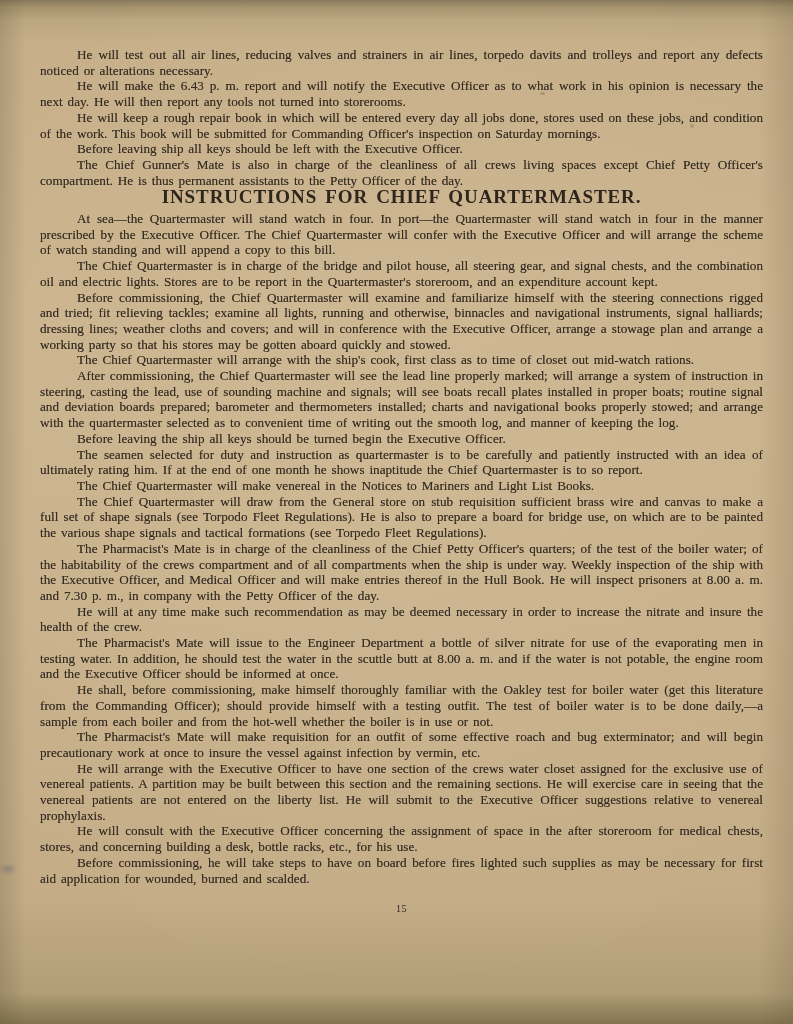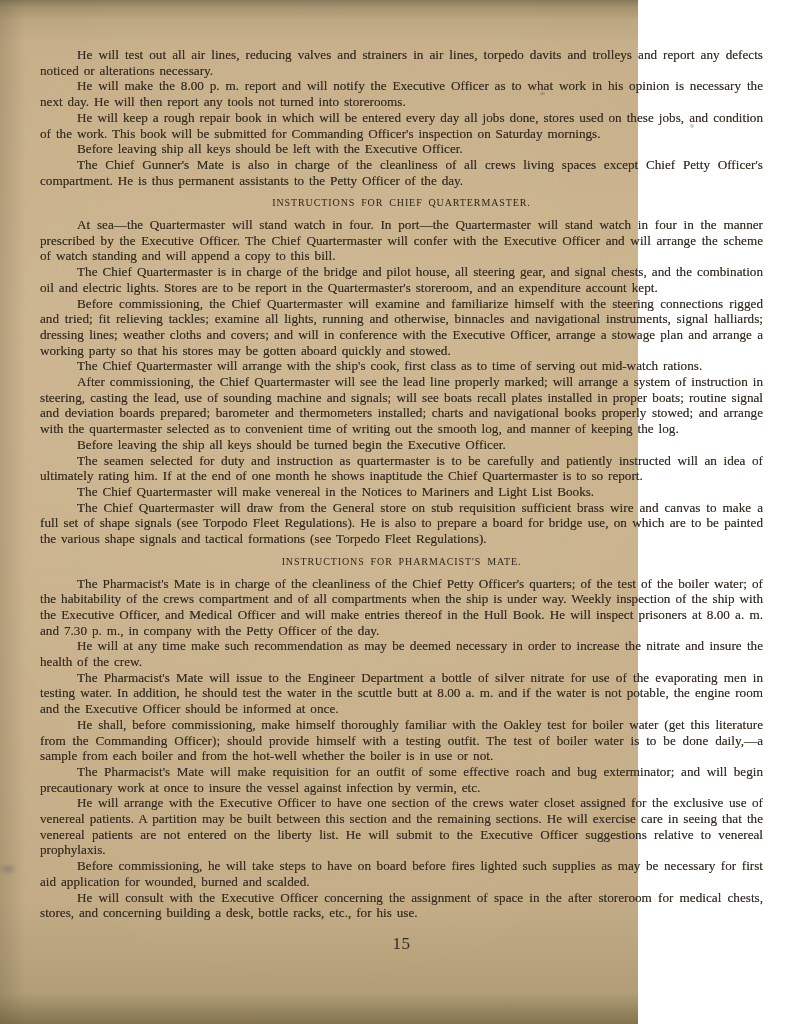--- a/index.html
+++ b/index.html
@@ -1,93 +1,92 @@
 <!DOCTYPE html>
 <html><head>
 <meta charset="utf-8">
 <style>
   html, body { margin:0; padding:0; }
   body {
     width:793px; height:1024px; overflow:hidden;
     font-family:"Liberation Serif","DejaVu Serif",serif;
   }
   .scan {
-    position:relative; width:638px; height:1024px;
+    position:relative; width:793px; height:1024px;
     background:
       radial-gradient(ellipse 120% 90% at 50% 45%, rgba(255,245,220,0.10), rgba(0,0,0,0) 60%),
       linear-gradient(90deg, rgba(90,75,50,0.22) 0px, rgba(0,0,0,0) 26px, rgba(0,0,0,0) 758px, rgba(90,75,50,0.18) 793px),
       linear-gradient(180deg, #86785a 0px, #a4926d 7px, #bba780 20px, #c6af89 44px,
                       #cab38d 30%, #c8b18b 60%, #c3ac86 88%, #b09d76 97%, #83744f 100%);
   }
   .page-content {
     position:absolute; left:40px; top:47px; width:723px;
     color:#352c22;
     font-size:13.2px; line-height:15.7px;
     text-align:justify;
   }
   .para {
     margin:0; text-indent:37px; word-spacing:1.6px;
     text-shadow:0 0 0.4px rgba(53,44,34,0.55);
   }
   .heading {
-    margin:7px 0 6px; text-indent:0;
-    font-size:10px; font-weight:normal; letter-spacing:0.9px; word-spacing:2.5px;
+    margin:1px 0 6px; text-indent:0;
+    font-size:19px; font-weight:bold; letter-spacing:0.9px; word-spacing:2.5px;
     text-align:center; color:#2e251c;
   }
   .page-number {
     margin-top:15px; text-align:center;
-    font-size:17px; letter-spacing:0.5px; color:#32291f;
+    font-size:10px; letter-spacing:0.5px; color:#32291f;
   }
   .smudge {
     position:absolute; left:-2px; top:863px; width:20px; height:12px;
     background:radial-gradient(ellipse at center, rgba(105,105,110,0.5), rgba(0,0,0,0) 70%);
     filter:blur(1px);
   }
   .speck1 { position:absolute; left:540px; top:92px; width:5px; height:3px; border-radius:50%;
     background:rgba(110,95,70,0.35); filter:blur(0.5px); }
   .speck2 { position:absolute; left:690px; top:124px; width:4px; height:4px; border-radius:50%;
     background:rgba(110,95,70,0.3); filter:blur(0.5px); }
 </style>
 </head>
 <body>
 
 <div class="scan">
   <div class="page-content">
 
     <section>
       <p class="para">He will test out all air lines, reducing valves and strainers in air lines, torpedo davits and trolleys and report any defects noticed or alterations necessary.</p>
-      <p class="para">He will make the 8.00 p. m. report and will notify the Executive Officer as to what work in his opinion is necessary the next day. He will then report any tools not turned into storerooms.</p>
+      <p class="para">He will make the 6.43 p. m. report and will notify the Executive Officer as to what work in his opinion is necessary the next day. He will then report any tools not turned into storerooms.</p>
       <p class="para">He will keep a rough repair book in which will be entered every day all jobs done, stores used on these jobs, and condition of the work. This book will be submitted for Commanding Officer's inspection on Saturday mornings.</p>
       <p class="para">Before leaving ship all keys should be left with the Executive Officer.</p>
       <p class="para">The Chief Gunner's Mate is also in charge of the cleanliness of all crews living spaces except Chief Petty Officer's compartment. He is thus permanent assistants to the Petty Officer of the day.</p>
     </section>
 
     <section>
       <h2 class="heading">INSTRUCTIONS FOR CHIEF QUARTERMASTER.</h2>
       <p class="para">At sea—the Quartermaster will stand watch in four. In port—the Quartermaster will stand watch in four in the manner prescribed by the Executive Officer. The Chief Quartermaster will confer with the Executive Officer and will arrange the scheme of watch standing and will append a copy to this bill.</p>
       <p class="para">The Chief Quartermaster is in charge of the bridge and pilot house, all steering gear, and signal chests, and the combination oil and electric lights. Stores are to be report in the Quartermaster's storeroom, and an expenditure account kept.</p>
       <p class="para">Before commissioning, the Chief Quartermaster will examine and familiarize himself with the steering connections rigged and tried; fit relieving tackles; examine all lights, running and otherwise, binnacles and navigational instruments, signal halliards; dressing lines; weather cloths and covers; and will in conference with the Executive Officer, arrange a stowage plan and arrange a working party so that his stores may be gotten aboard quickly and stowed.</p>
-      <p class="para">The Chief Quartermaster will arrange with the ship's cook, first class as to time of serving out mid-watch rations.</p>
+      <p class="para">The Chief Quartermaster will arrange with the ship's cook, first class as to time of closet out mid-watch rations.</p>
       <p class="para">After commissioning, the Chief Quartermaster will see the lead line properly marked; will arrange a system of instruction in steering, casting the lead, use of sounding machine and signals; will see boats recall plates installed in proper boats; routine signal and deviation boards prepared; barometer and thermometers installed; charts and navigational books properly stowed; and arrange with the quartermaster selected as to convenient time of writing out the smooth log, and manner of keeping the log.</p>
       <p class="para">Before leaving the ship all keys should be turned begin the Executive Officer.</p>
-      <p class="para">The seamen selected for duty and instruction as quartermaster is to be carefully and patiently instructed will an idea of ultimately rating him. If at the end of one month he shows inaptitude the Chief Quartermaster is to so report.</p>
+      <p class="para">The seamen selected for duty and instruction as quartermaster is to be carefully and patiently instructed with an idea of ultimately rating him. If at the end of one month he shows inaptitude the Chief Quartermaster is to so report.</p>
       <p class="para">The Chief Quartermaster will make venereal in the Notices to Mariners and Light List Books.</p>
       <p class="para">The Chief Quartermaster will draw from the General store on stub requisition sufficient brass wire and canvas to make a full set of shape signals (see Torpodo Fleet Regulations). He is also to prepare a board for bridge use, on which are to be painted the various shape signals and tactical formations (see Torpedo Fleet Regulations).</p>
     </section>
 
     <section>
-      <h2 class="heading">INSTRUCTIONS FOR PHARMACIST'S MATE.</h2>
       <p class="para">The Pharmacist's Mate is in charge of the cleanliness of the Chief Petty Officer's quarters; of the test of the boiler water; of the habitability of the crews compartment and of all compartments when the ship is under way. Weekly inspection of the ship with the Executive Officer, and Medical Officer and will make entries thereof in the Hull Book. He will inspect prisoners at 8.00 a. m. and 7.30 p. m., in company with the Petty Officer of the day.</p>
       <p class="para">He will at any time make such recommendation as may be deemed necessary in order to increase the nitrate and insure the health of the crew.</p>
       <p class="para">The Pharmacist's Mate will issue to the Engineer Department a bottle of silver nitrate for use of the evaporating men in testing water. In addition, he should test the water in the scuttle butt at 8.00 a. m. and if the water is not potable, the engine room and the Executive Officer should be informed at once.</p>
       <p class="para">He shall, before commissioning, make himself thoroughly familiar with the Oakley test for boiler water (get this literature from the Commanding Officer); should provide himself with a testing outfit. The test of boiler water is to be done daily,—a sample from each boiler and from the hot-well whether the boiler is in use or not.</p>
       <p class="para">The Pharmacist's Mate will make requisition for an outfit of some effective roach and bug exterminator; and will begin precautionary work at once to insure the vessel against infection by vermin, etc.</p>
       <p class="para">He will arrange with the Executive Officer to have one section of the crews water closet assigned for the exclusive use of venereal patients. A partition may be built between this section and the remaining sections. He will exercise care in seeing that the venereal patients are not entered on the liberty list. He will submit to the Executive Officer suggestions relative to venereal prophylaxis.</p>
+      <p class="para">He will consult with the Executive Officer concerning the assignment of space in the after storeroom for medical chests, stores, and concerning building a desk, bottle racks, etc., for his use.</p>
       <p class="para">Before commissioning, he will take steps to have on board before fires lighted such supplies as may be necessary for first aid application for wounded, burned and scalded.</p>
-      <p class="para">He will consult with the Executive Officer concerning the assignment of space in the after storeroom for medical chests, stores, and concerning building a desk, bottle racks, etc., for his use.</p>
     </section>
 
     <div class="page-number">15</div>
   </div>
 
   <div class="smudge"></div>
   <div class="speck1"></div>
   <div class="speck2"></div>
 </div>
 

